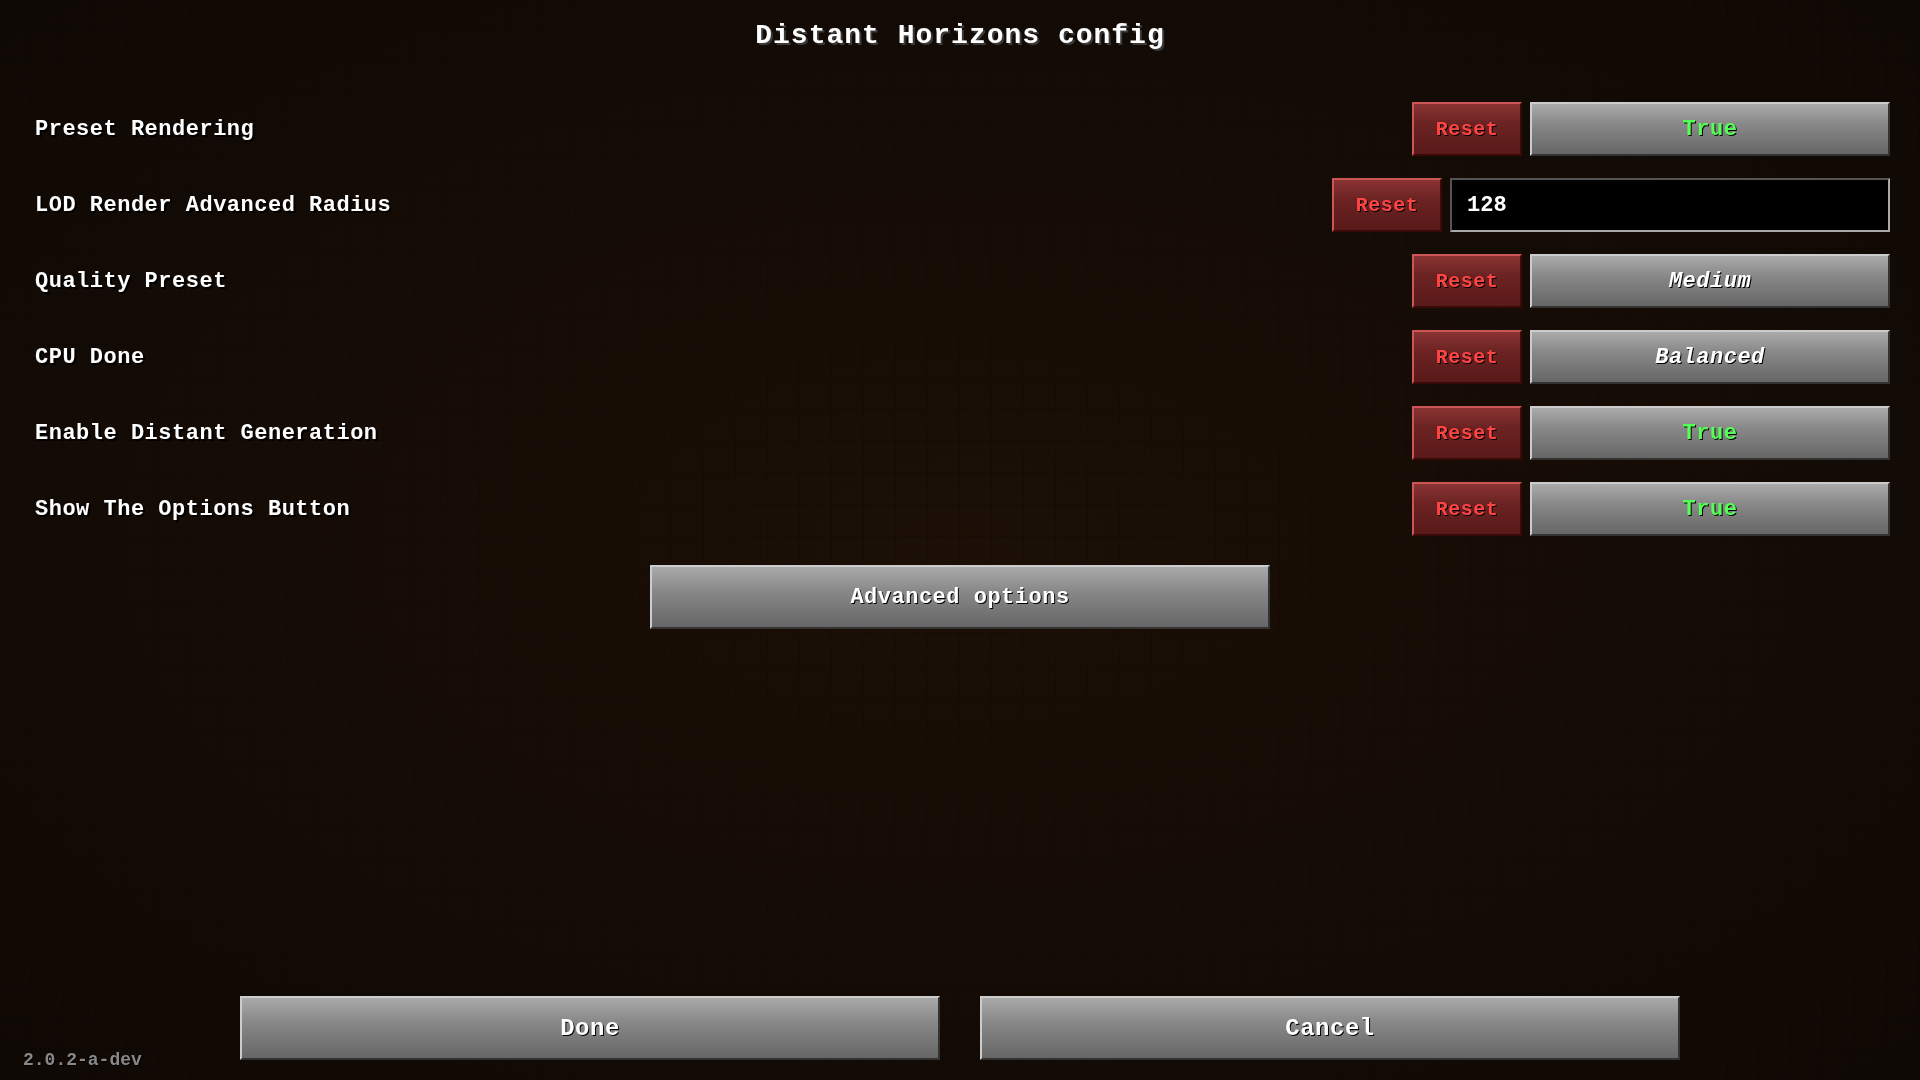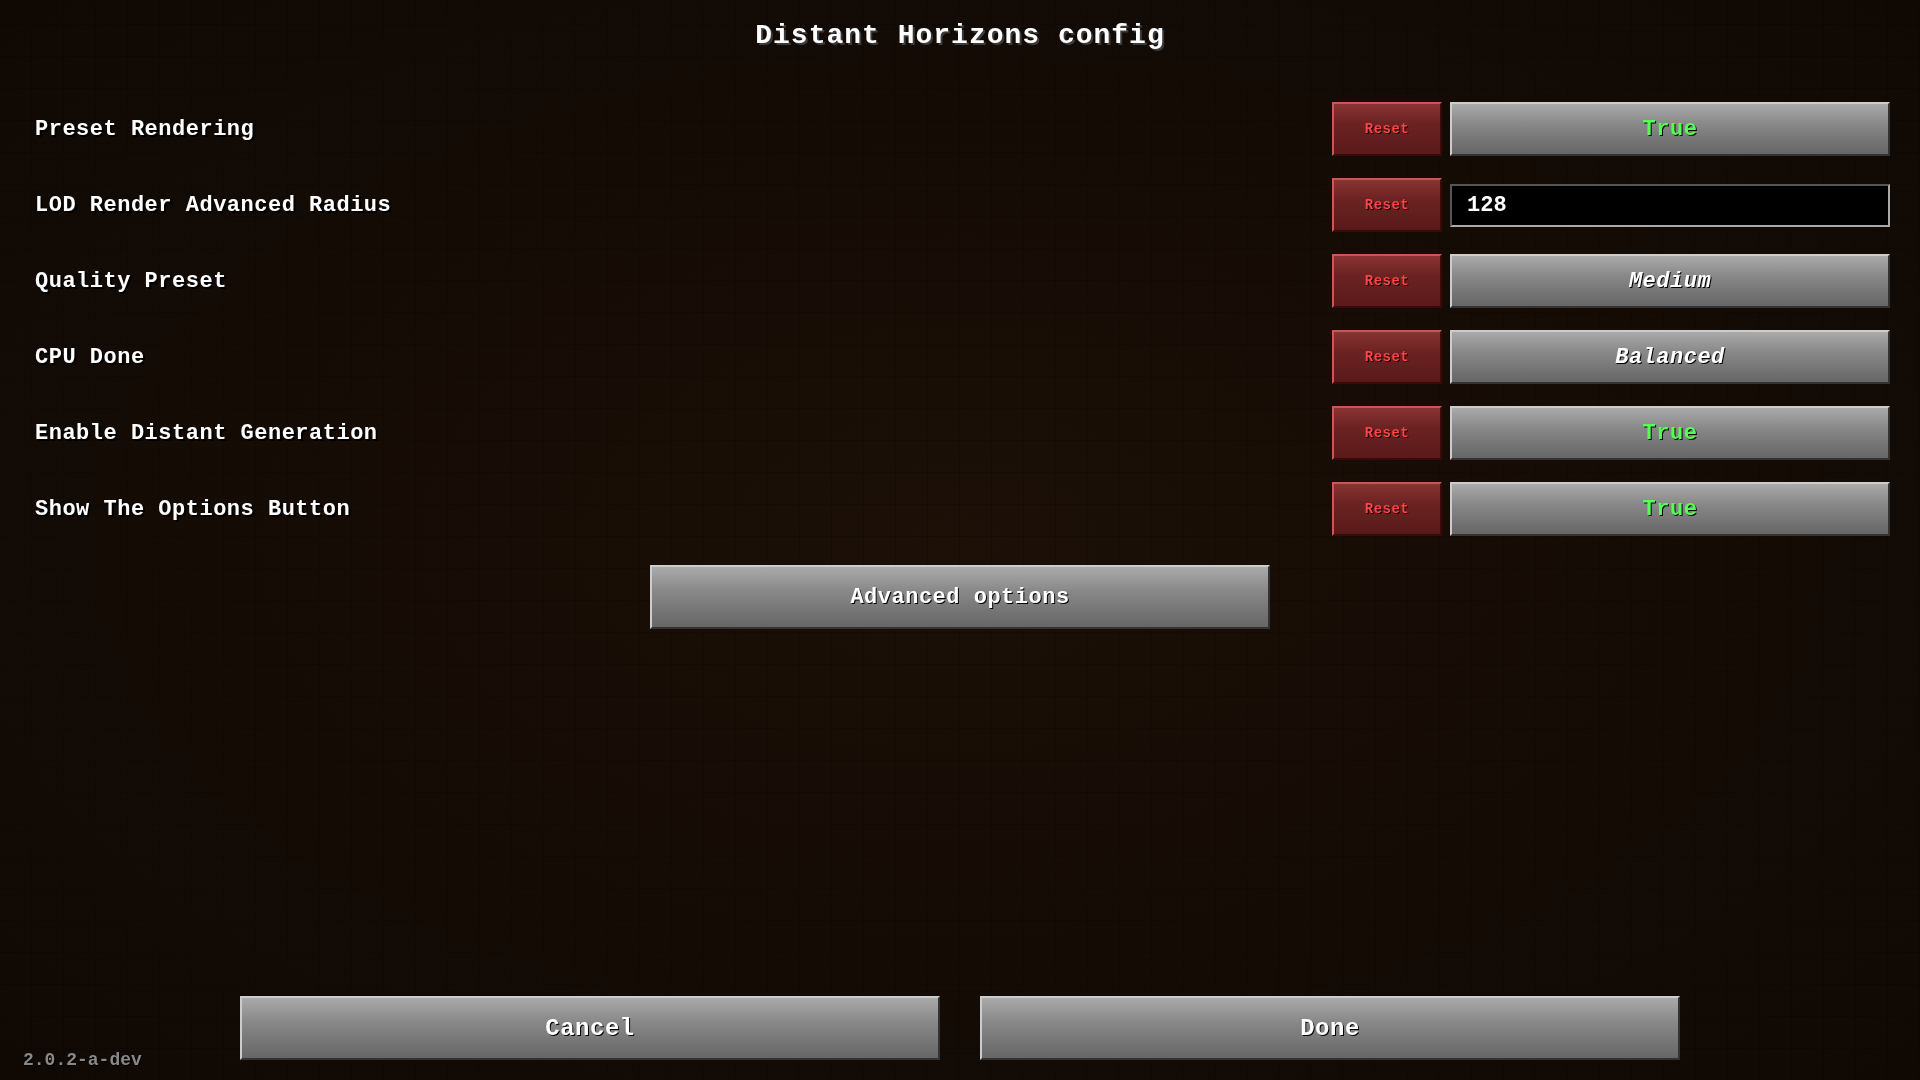--- a/index.html
+++ b/index.html
@@ -96,41 +96,41 @@
       align-items: center;
       gap: 8px;
     }
 
     .reset-button {
       background: linear-gradient(180deg, #8a3333 0%, #6b2222 40%, #5a1a1a 100%);
       border: 2px solid #3a0a0a;
       border-top-color: #cc5555;
       border-left-color: #cc5555;
       color: #ff4444;
-      font-size: 14px;
+      font-size: 20px;
       font-family: 'Courier New', Courier, monospace;
       font-weight: bold;
       padding: 8px 20px;
       width: 110px;
       height: 54px;
       cursor: pointer;
       text-shadow: 1px 1px 0px #000;
       letter-spacing: 0.5px;
     }
 
     .value-button {
       background: linear-gradient(180deg, #aaaaaa 0%, #888888 40%, #666666 100%);
       border: 2px solid #333333;
       border-top-color: #cccccc;
       border-left-color: #cccccc;
       color: #ffffff;
       font-size: 22px;
       font-family: 'Courier New', Courier, monospace;
       font-weight: bold;
-      width: 440px;
+      width: 360px;
       height: 54px;
       cursor: pointer;
       text-align: right;
       text-shadow: 1px 1px 0px #000;
       letter-spacing: 0.5px;
       display: flex;
       align-items: center;
       justify-content: center;
     }
 
@@ -146,21 +146,21 @@
     .value-input {
       background: #000000;
       border: 2px solid #aaaaaa;
       border-top-color: #555555;
       border-left-color: #555555;
       color: #ffffff;
       font-size: 22px;
       font-family: 'Courier New', Courier, monospace;
       font-weight: bold;
       width: 440px;
-      height: 43px;
+      height: 54px;
       padding: 0 15px;
       text-shadow: 1px 1px 0px #000;
     }
 
     .advanced-options-btn {
       background: linear-gradient(180deg, #aaaaaa 0%, #888888 40%, #666666 100%);
       border: 2px solid #333333;
       border-top-color: #cccccc;
       border-left-color: #cccccc;
       color: #ffffff;
@@ -283,19 +283,19 @@
       </div>
     </div>
 
     <div class="center-content">
       <button class="advanced-options-btn">Advanced options</button>
     </div>
 
   </div>
 
   <div class="bottom-buttons">
+    <button class="bottom-btn">Done</button>
     <button class="bottom-btn">Cancel</button>
-    <button class="bottom-btn">Done</button>
   </div>
 
   <div class="version-text">2.0.2-a-dev</div>
 
 </div>
 
 </body></html>

